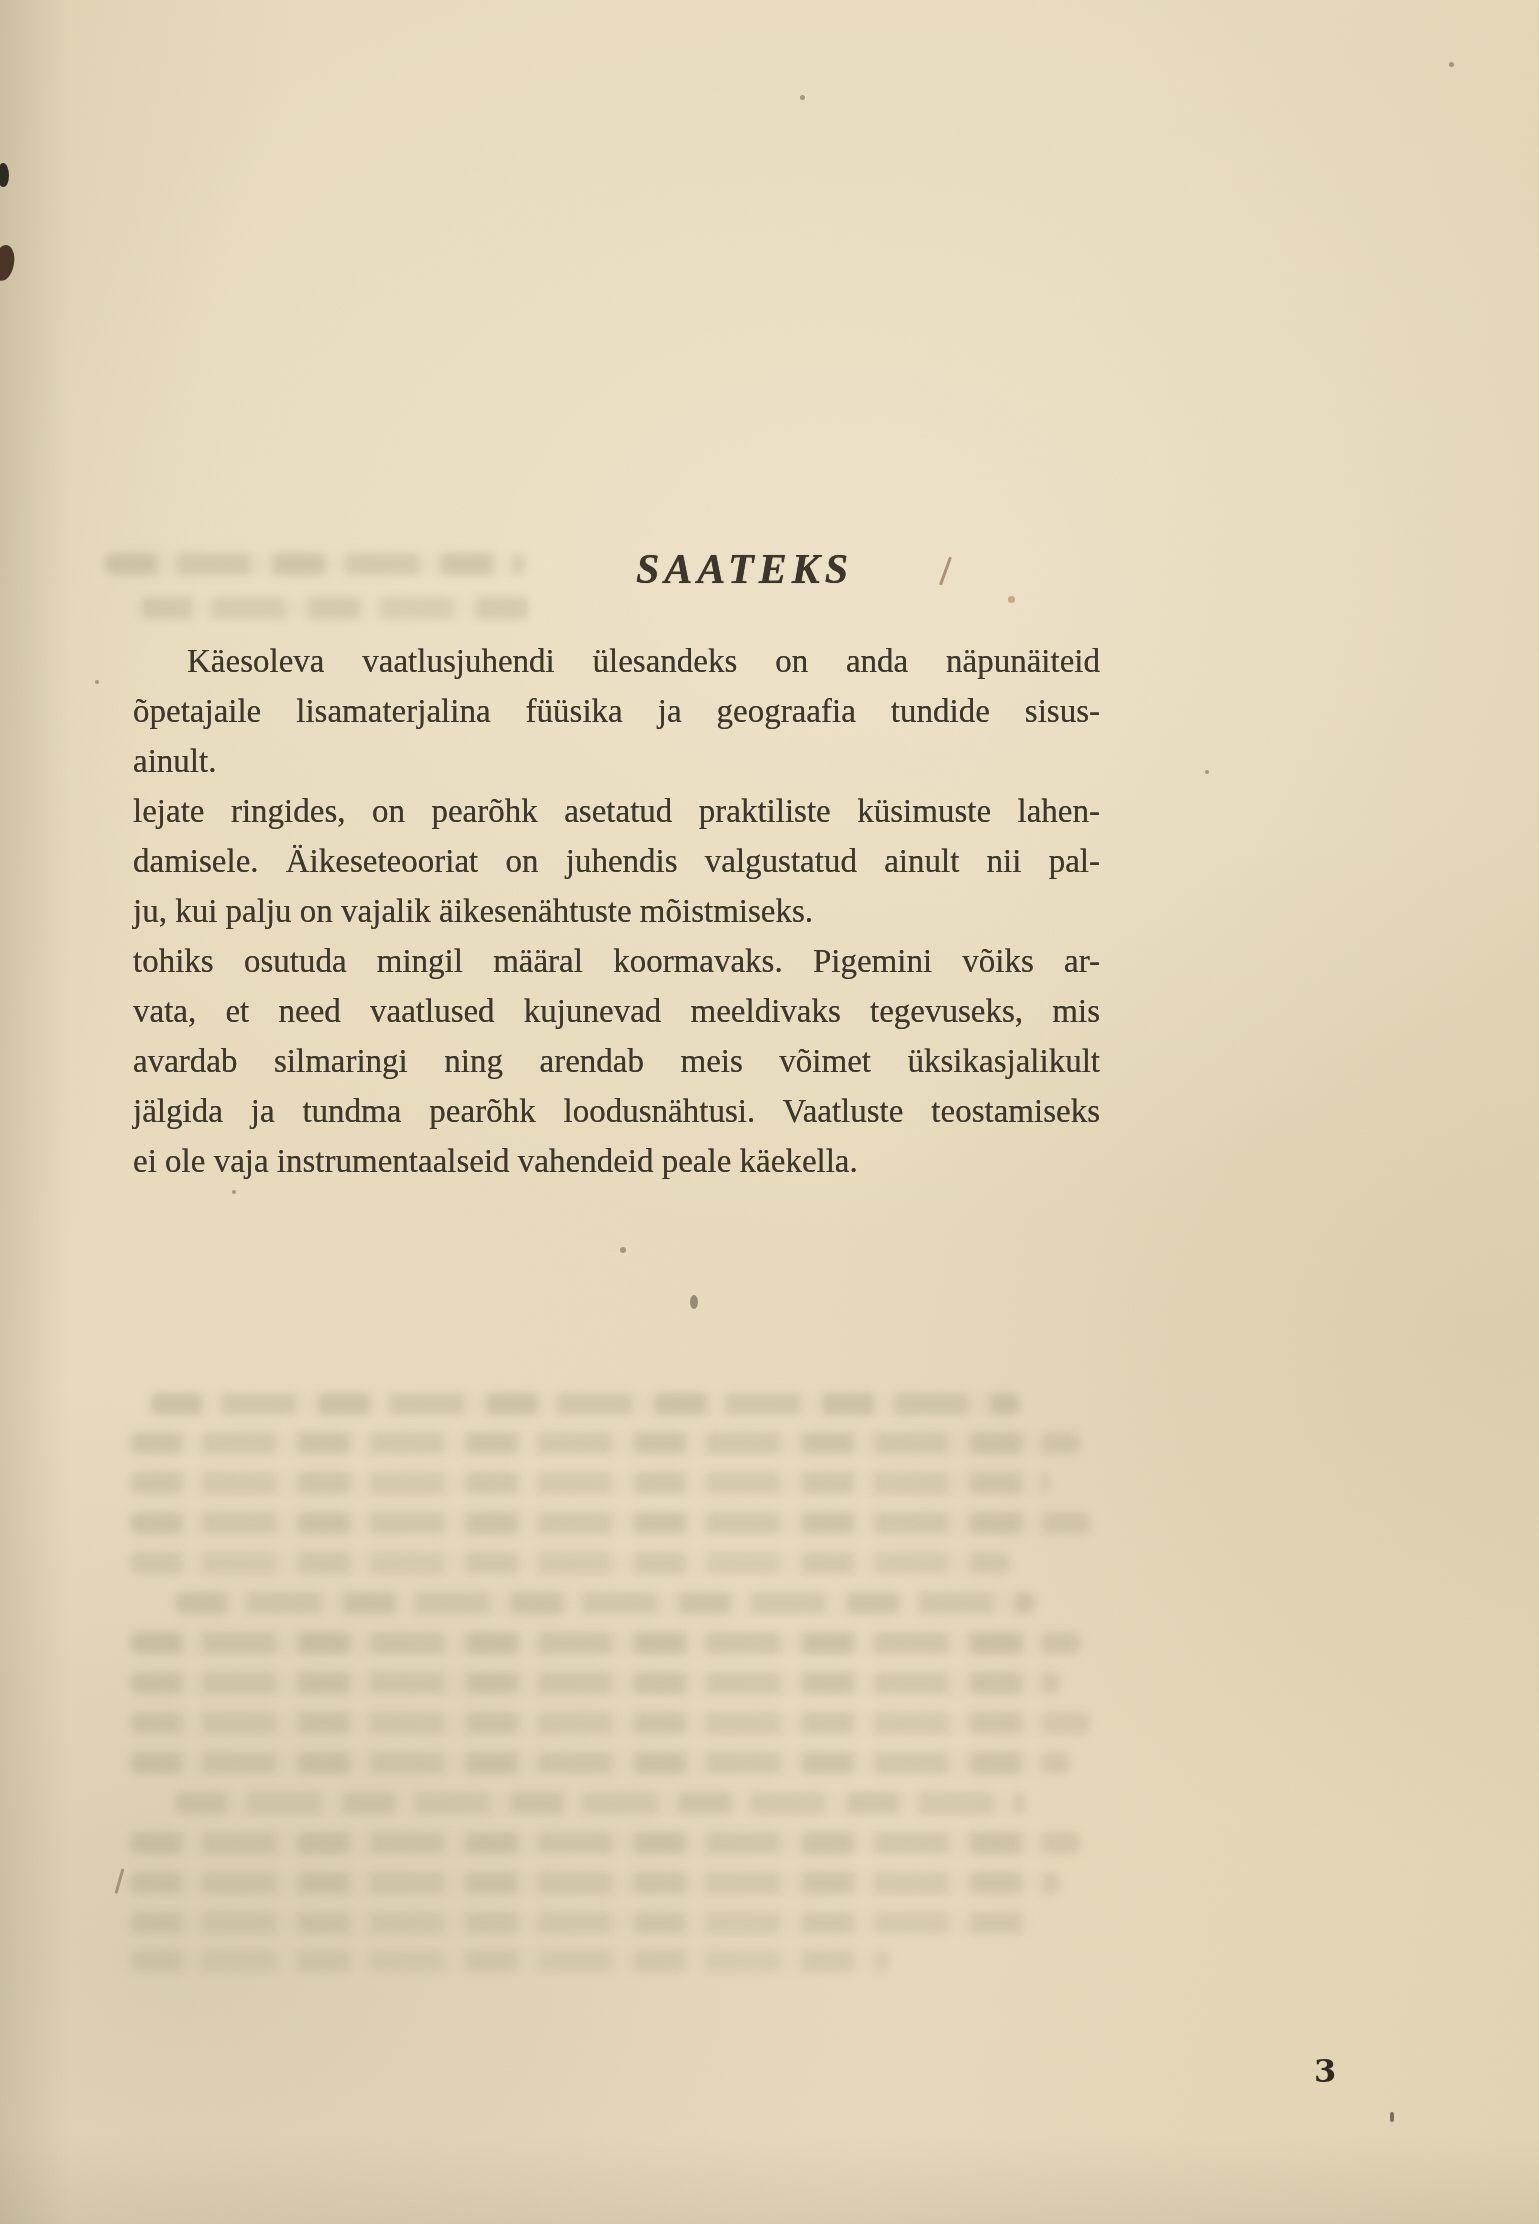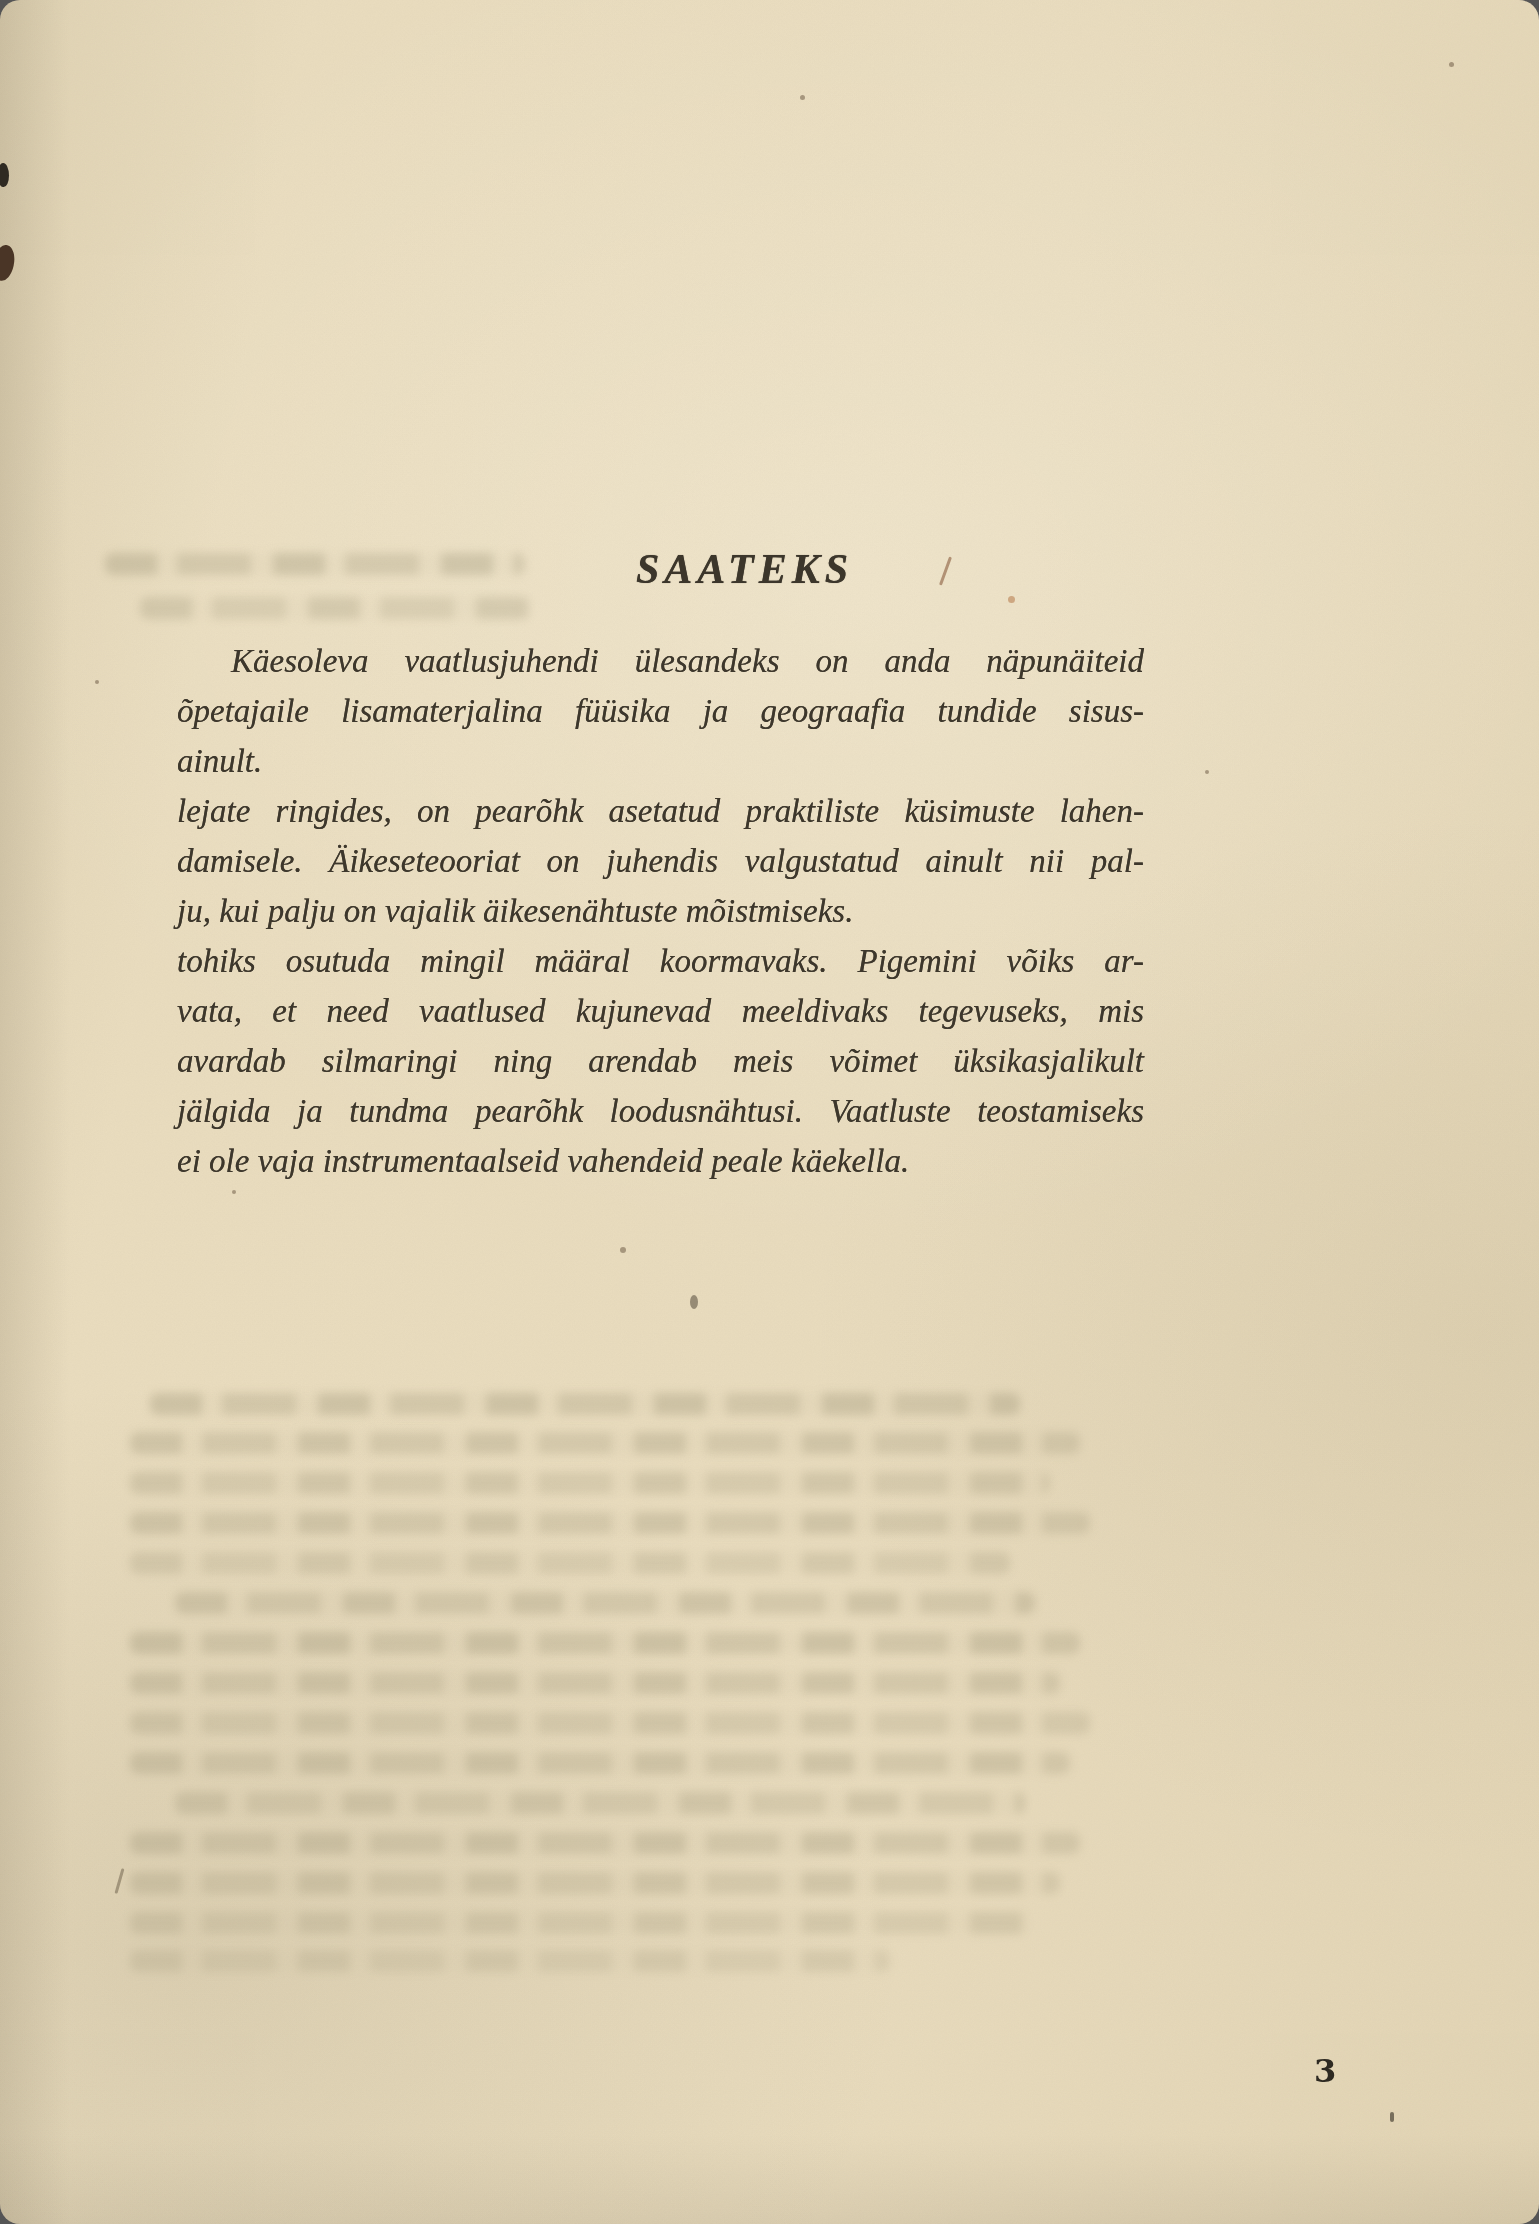--- a/index.html
+++ b/index.html
@@ -6,45 +6,42 @@
   .page{
     position:relative;
     width:1539px;height:2224px;
     overflow:hidden;
     background:
       radial-gradient(1250px 950px at 55% 26%, rgba(255,250,235,0.28), rgba(255,250,235,0) 70%),
       radial-gradient(1000px 800px at 12% 88%, rgba(115,105,75,0.12), rgba(115,105,75,0) 72%),
       radial-gradient(900px 700px at 96% 60%, rgba(130,118,85,0.08), rgba(130,118,85,0) 75%),
       linear-gradient(100deg,#e0d3b4 0%,#eaddbf 16%,#e9dcbe 58%,#e3d5b5 100%);
     font-family:"Liberation Serif", serif;
-    border-radius:20px;
   }
   
   .edge-shade-left{position:absolute;left:0;top:0;bottom:0;width:70px;
     background:linear-gradient(90deg,rgba(90,78,55,0.14),rgba(90,78,55,0));pointer-events:none;}
   .edge-shade-bottom{position:absolute;left:0;right:0;bottom:0;height:90px;
     background:linear-gradient(0deg,rgba(90,78,55,0.10),rgba(90,78,55,0));pointer-events:none;}
 
   .title{
     position:absolute;left:0;top:545;width:1539px;top:545px;
     text-align:center;
     transform:translateX(-25px);
     font-style:italic;font-weight:bold;
     font-size:42px;letter-spacing:5px;
     color:#3c362b;
     text-shadow:0 0 0.7px #3c362b;
   }
 
   .body-text{
     position:absolute;left:133px;top:636px;width:967px;
-    font-style:italic;
     font-size:33px;line-height:50px;
     color:#3d372c;
     text-shadow:0 0 0.6px rgba(61,55,44,0.85);
-    margin-left:44px;
   }
   .tline{
     white-space:nowrap;overflow:visible;
     text-align:justify;text-align-last:justify;text-justify:inter-word;
     height:50px;
   }
   .tline.first{text-indent:54px;}
   .tline.last{text-align-last:left;}
 
   .page-number{

